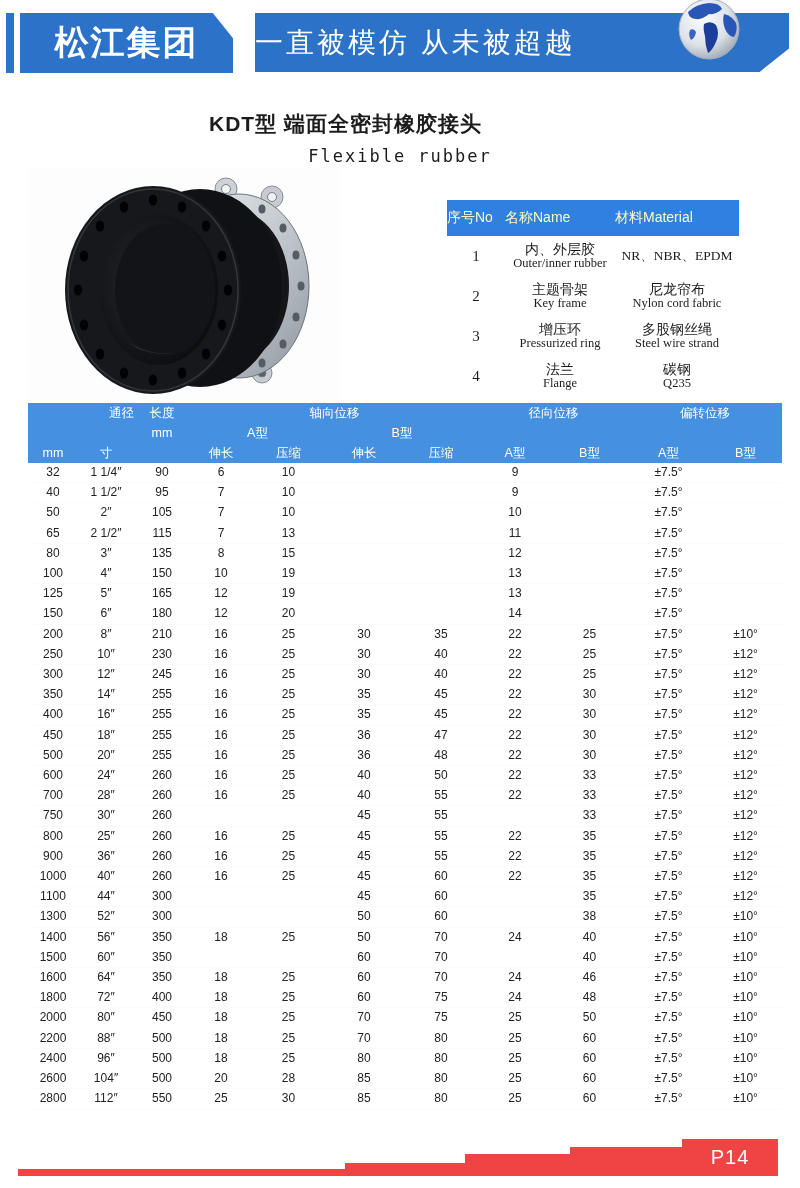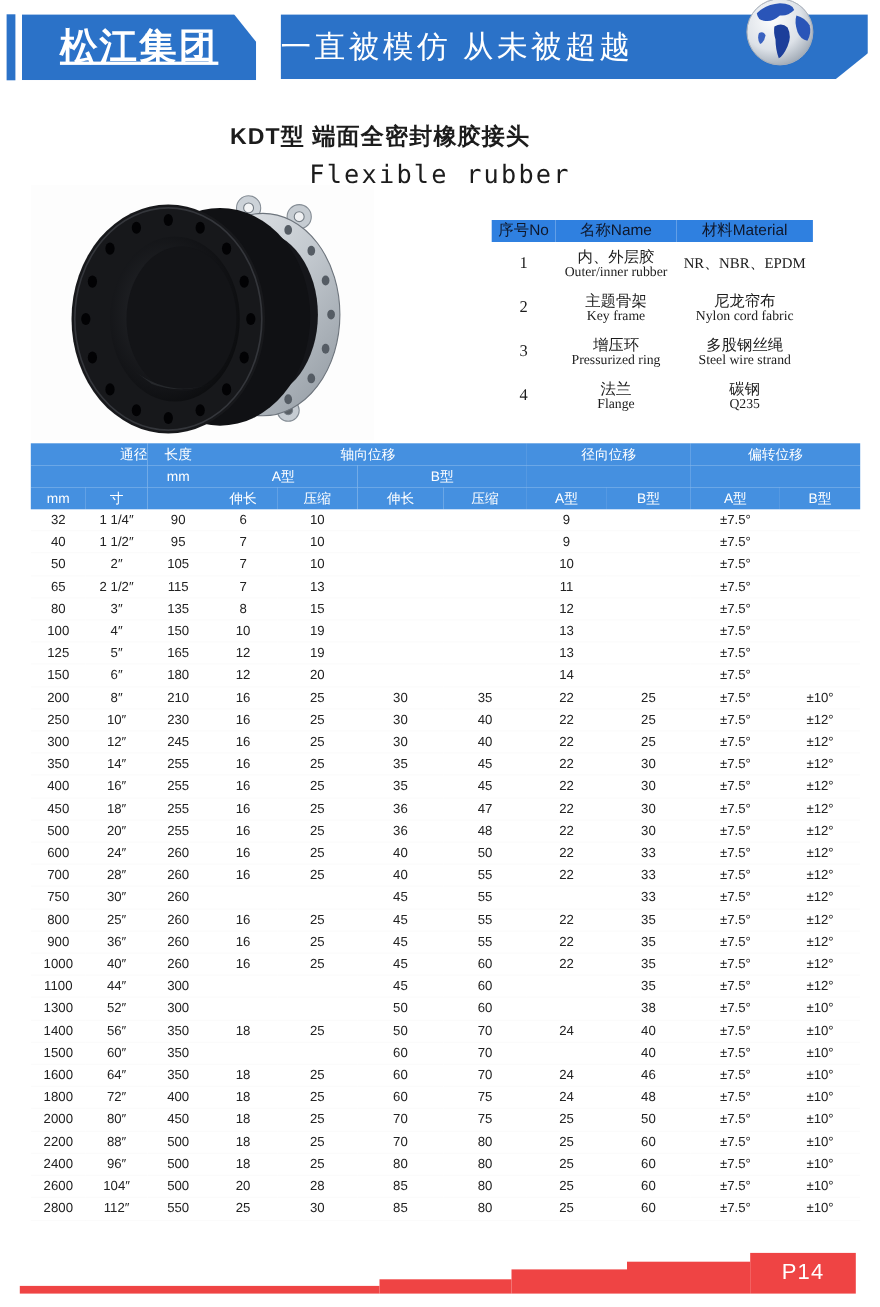--- a/index.html
+++ b/index.html
@@ -16,55 +16,55 @@
     position: absolute; left: 6px; top: 13px; width: 8px; height: 60px;
     background: #2b72c8;
   }
   .logo-box {
     position: absolute; left: 20px; top: 13px; width: 213px; height: 60px;
     background: #2b72c8;
     clip-path: polygon(0 0, 90.5% 0, 100% 42%, 100% 100%, 0 100%);
     display: flex; align-items: center; justify-content: center;
   }
   .logo-box span {
-    color: #fff; font-size: 34px; font-weight: bold; letter-spacing: 2px; text-decoration: underline;
+    color: #fff; font-size: 34px; font-weight: bold; letter-spacing: 2px;
   }
   .slogan-banner {
     position: absolute; left: 255px; top: 13px; width: 534px; height: 59px;
     background: #2b72c8;
     clip-path: polygon(0 0, 100% 0, 100% 60%, 94.5% 100%, 0 100%);
     display: flex; align-items: center; justify-content: flex-start;
   }
   .slogan-banner span {
     color: #fff; font-size: 28px; letter-spacing: 3px; padding-right: 60px;
   }
   .globe { position: absolute; left: 676px; top: 0; width: 66px; height: 62px; }
 
   
   .page-title {
     position: absolute; left: 0; top: 110px; width: 691px;
     text-align: center; font-size: 21px; font-weight: bold; letter-spacing: 1px;
   }
   .page-subtitle {
     position: absolute; left: 0; top: 146px; width: 800px;
-    text-align: center; font-size: 23px;
+    text-align: center; font-size: 17px;
     font-family: "DejaVu Sans Mono", "Liberation Mono", monospace;
     letter-spacing: 2px;
   }
 
   
   .product-photo { position: absolute; left: 28px; top: 168px; width: 312px; height: 232px; }
 
   
   .materials { position: absolute; left: 447px; top: 200px; width: 292px; }
   .materials table { border-collapse: collapse; width: 292px; table-layout: fixed; }
   .materials col.m1 { width: 58px; } .materials col.m2 { width: 110px; } .materials col.m3 { width: 124px; }
   .materials thead th {
-    background: #2f80e0; color: #0f172a; font-weight: normal;
-    font-size: 14px; height: 20px; text-align: center;
+    background: #2f80e0; color: #fef9c3; font-weight: normal;
+    font-size: 14px; height: 36px; text-align: left;
   }
   .materials tbody td { text-align: center; vertical-align: middle; height: 40px; }
   .materials .no-cell { font-family: "Liberation Serif", serif; font-size: 15px; }
   .cn-line { font-size: 14px; line-height: 1.15; }
   .en-line { font-family: "Liberation Serif", serif; font-size: 12.5px; line-height: 1.1; }
 
   
   .spec { position: absolute; left: 28px; top: 403px; width: 754px; }
   .spec table { border-collapse: collapse; width: 754px; table-layout: fixed; }
   .spec thead th {

